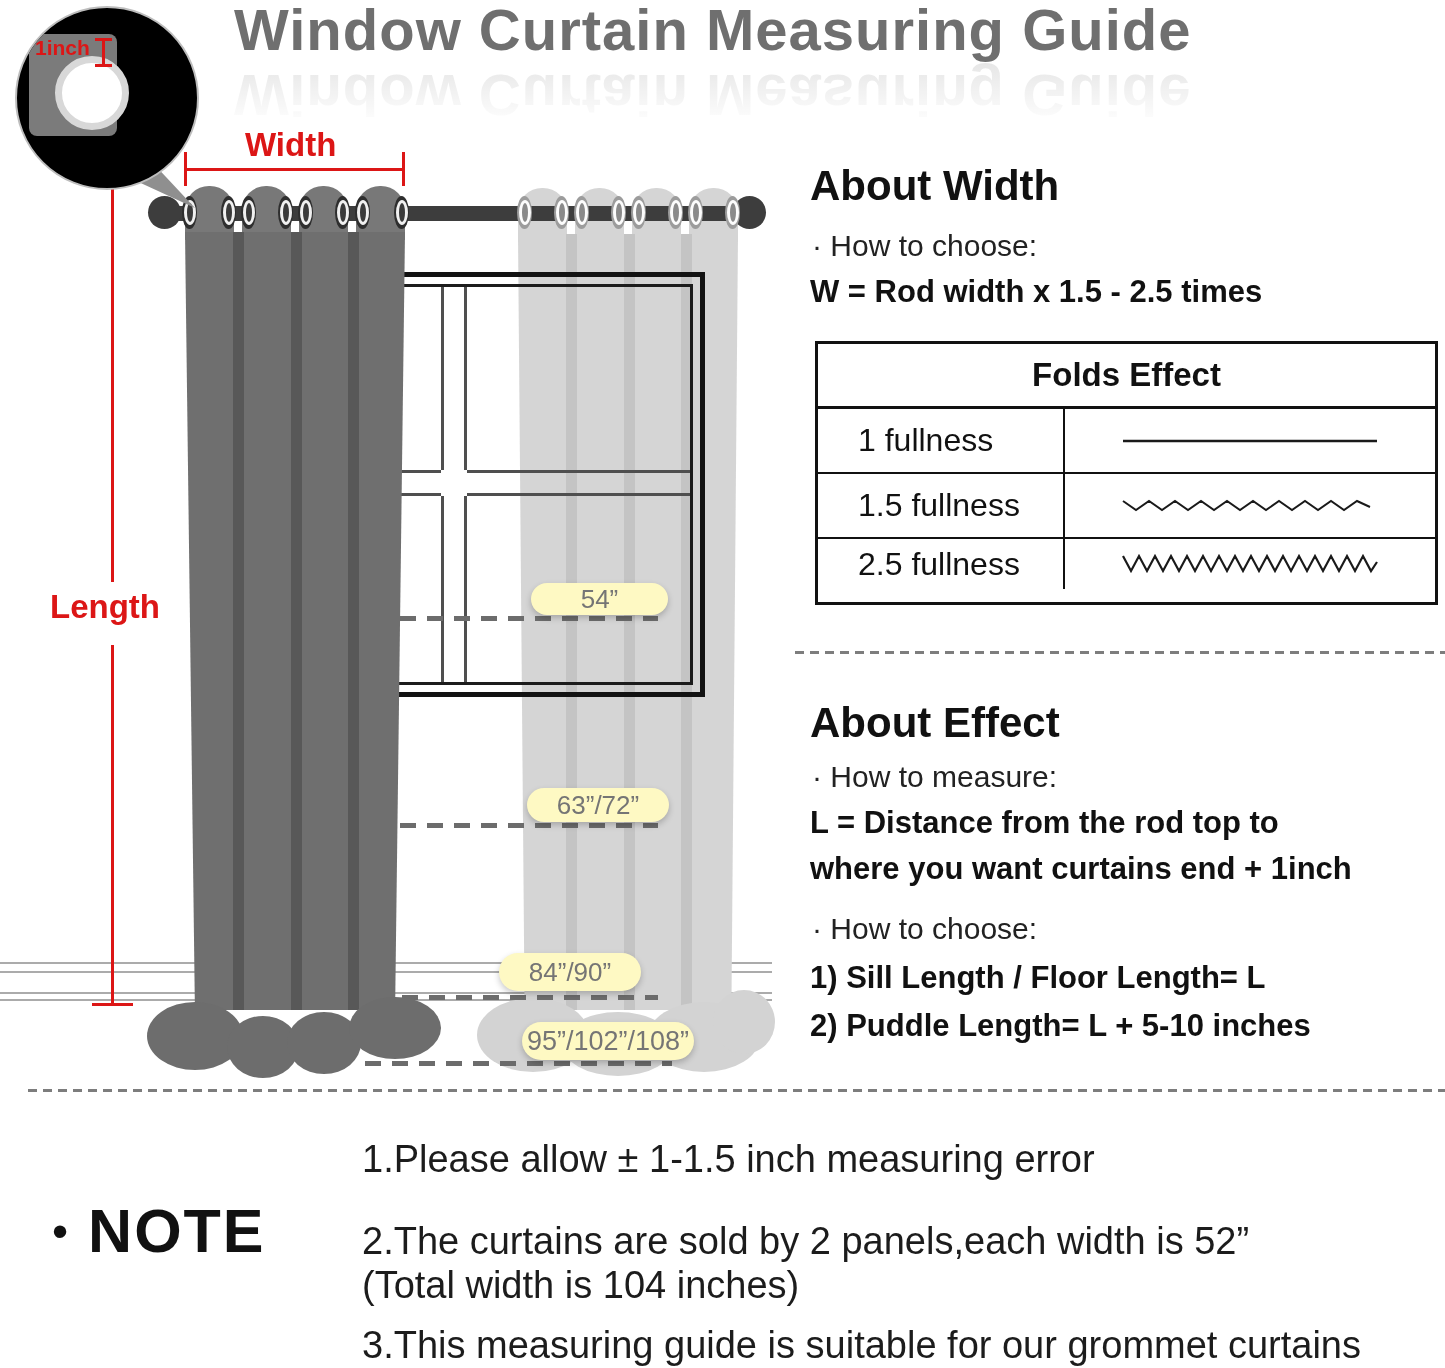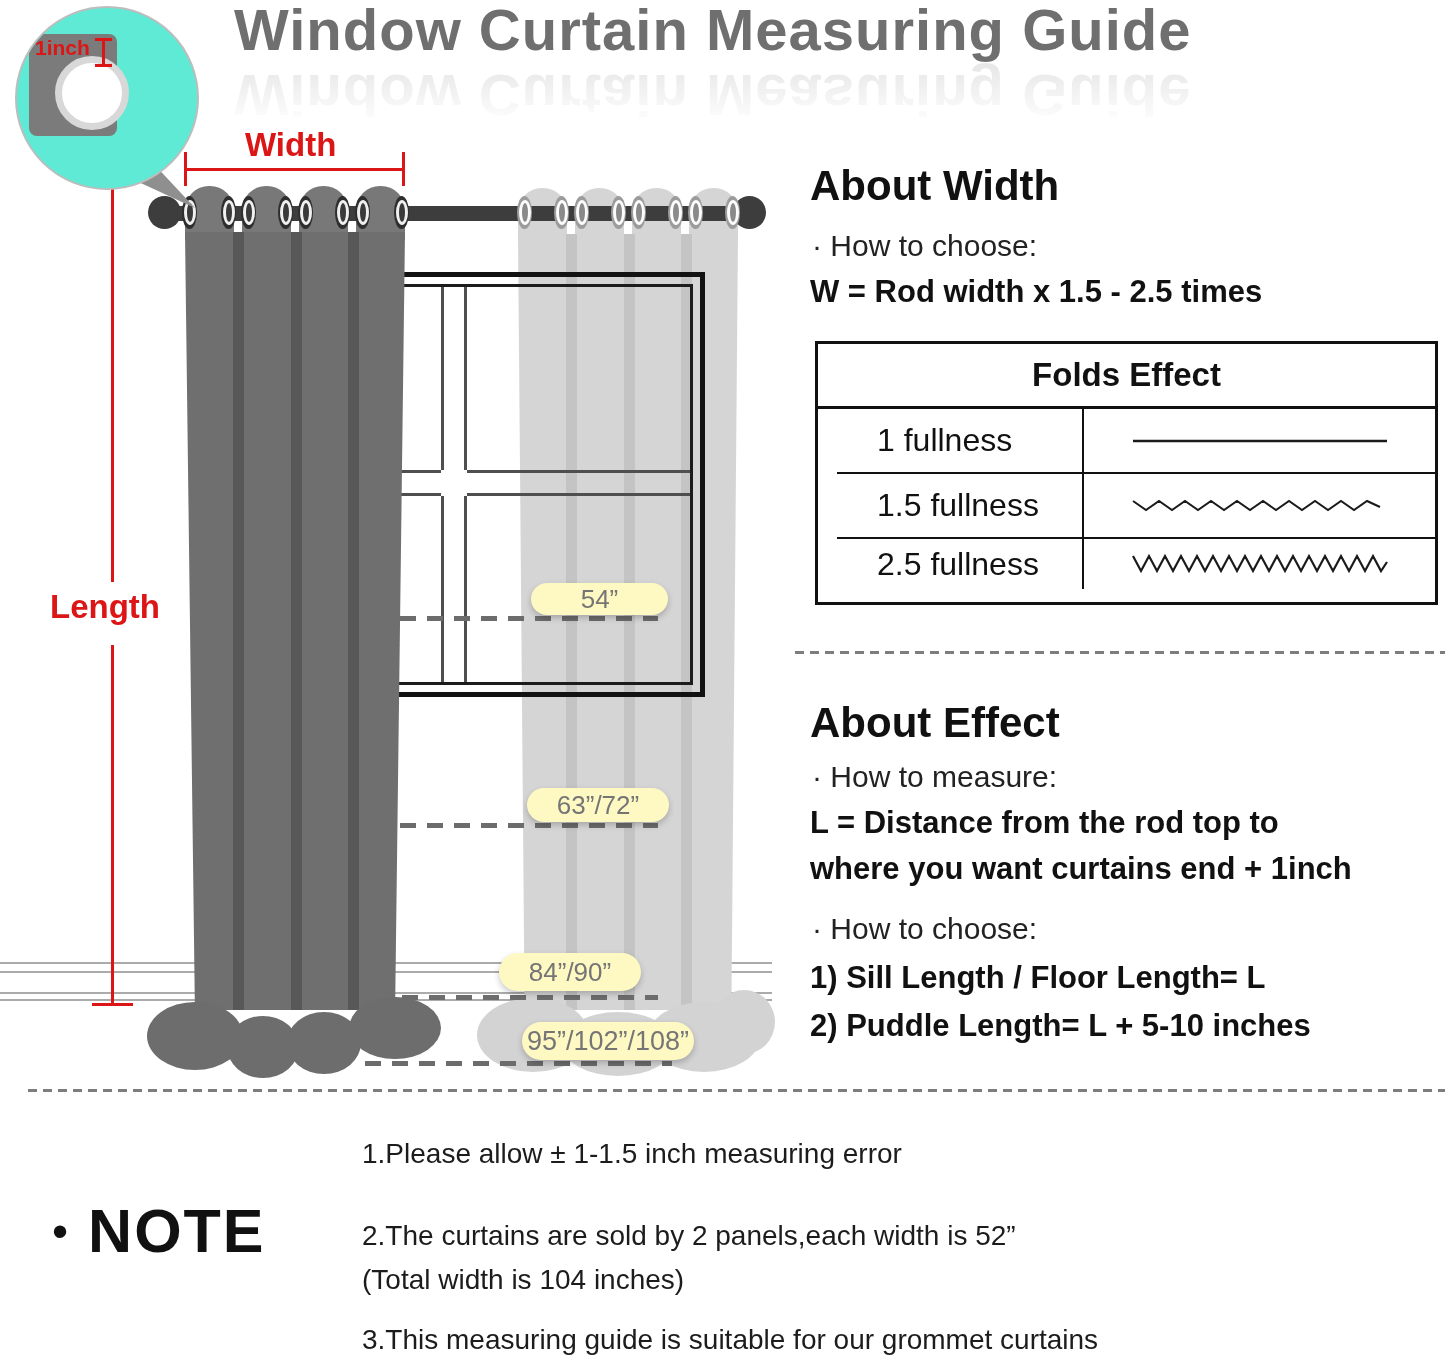--- a/index.html
+++ b/index.html
@@ -53,47 +53,47 @@
   .pill{background:#fef9c3;border-radius:22px;box-shadow:0 3px 6px rgba(0,0,0,.22);display:flex;align-items:center;justify-content:center;
         color:#757575;font-size:26px;z-index:6;}
 
   
   .red{background:#dc1616;z-index:9;}
   .red-label{color:#dc1616;font-weight:bold;font-size:33px;z-index:9;white-space:nowrap;}
 
   
   .beak{left:88px;top:115px;width:107px;height:93px;background:#8f8f8f;z-index:9;
         clip-path:polygon(22% 4%,2% 48%,100% 100%);}
-  .mag-circle{left:15px;top:6px;width:180px;height:180px;border-radius:50%;border:2px solid #bdbdbd;background:#5eead4;
+  .mag-circle{left:15px;top:6px;width:180px;height:180px;border-radius:50%;border:2px solid #bdbdbd;background:#000000;
               overflow:hidden;z-index:10;}
   .mag-fabric{position:absolute;left:12px;top:26px;width:88px;height:102px;background:#7b7b7b;border-radius:8px;}
   .mag-grommet{position:absolute;left:38px;top:48px;width:60px;height:60px;border-radius:50%;background:#fff;border:7px solid #d8d8d8;}
   .mag-label{position:absolute;left:18px;top:28px;font-size:21px;font-weight:bold;color:#dc1616;}
   .ibeam{position:absolute;background:#dc1616;}
 
   
   .h-big{font-size:42px;font-weight:bold;color:#111;z-index:2;white-space:nowrap;}
   .bullet-line{font-size:30px;color:#222;z-index:2;white-space:nowrap;}
   .formula{font-size:31px;font-weight:600;color:#111;z-index:2;white-space:nowrap;}
 
   .folds-table{left:815px;top:341px;width:623px;height:264px;border:3px solid #111;box-sizing:border-box;z-index:2;background:#fff;}
   .ft-header{height:62px;border-bottom:3px solid #111;display:flex;align-items:center;justify-content:center;
              font-size:33px;font-weight:600;color:#111;}
-  .ft-row{height:63px;border-bottom:2px solid #111;display:flex;margin-left:19px;}
+  .ft-row{height:63px;border-bottom:2px solid #111;display:flex;}
   .ft-row.last{border-bottom:none;height:50px;}
   .ft-label{width:205px;border-right:2px solid #111;display:flex;align-items:center;padding-left:40px;font-size:32px;color:#111;}
   .ft-line{flex:1;display:flex;align-items:center;justify-content:center;}
 
   .dash-divider{height:3px;background:repeating-linear-gradient(90deg,#7d7d7d 0 9px,rgba(0,0,0,0) 9px 15px);z-index:2;}
 
   
   .note-head{left:52px;top:1196px;display:flex;align-items:center;gap:20px;z-index:2;}
   .note-bullet{font-size:46px;color:#111;line-height:1;}
   .note-title{font-size:61px;font-weight:bold;color:#111;letter-spacing:2px;}
-  .note-item{left:362px;font-size:28px;color:#1c1c1c;z-index:2;white-space:nowrap;}
+  .note-item{left:362px;font-size:38px;color:#1c1c1c;z-index:2;white-space:nowrap;}
 </style>
 </head>
 <body>
 
 <div id="canvas">
 
   <div class="abs title">Window Curtain Measuring Guide</div>
   <div class="abs title-reflect">Window Curtain Measuring Guide</div>
   <div class="abs title-fade"></div>
 

